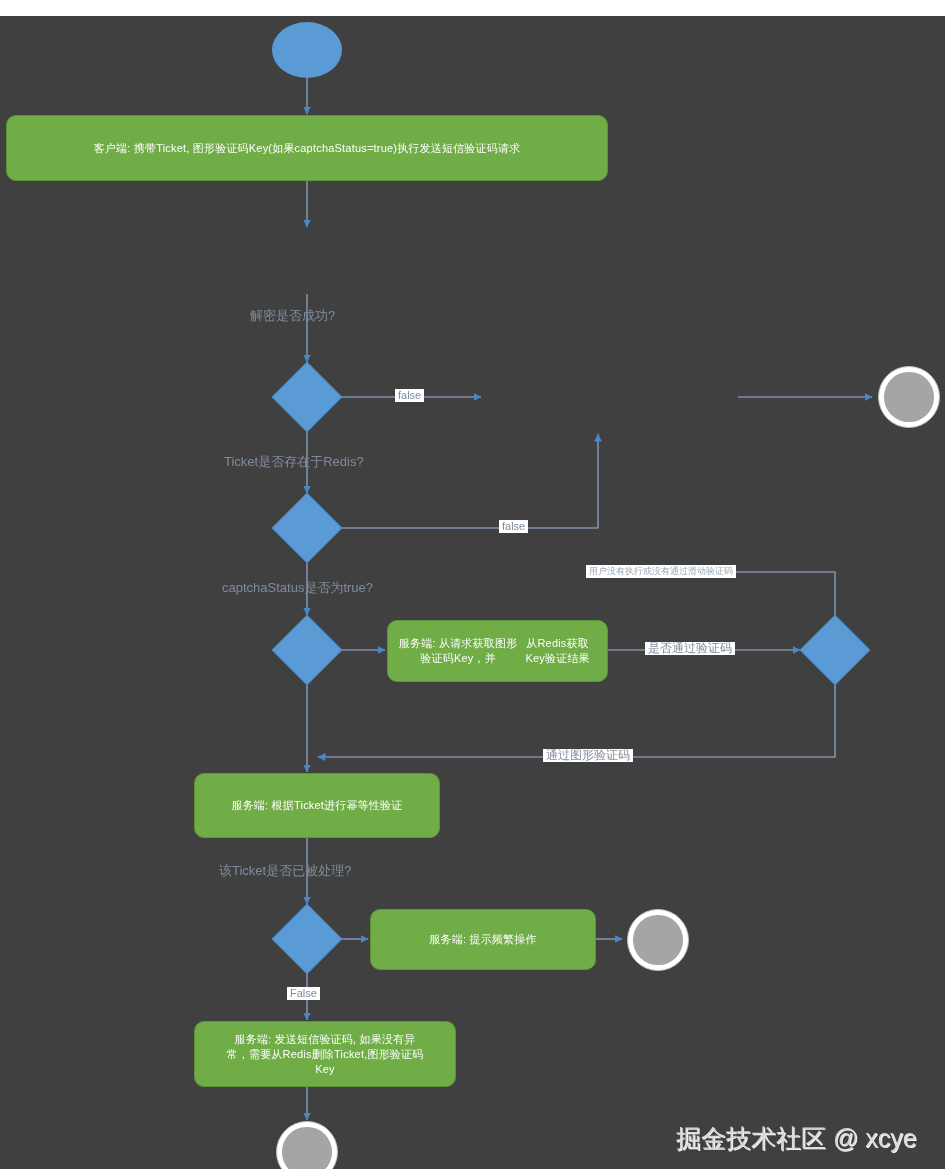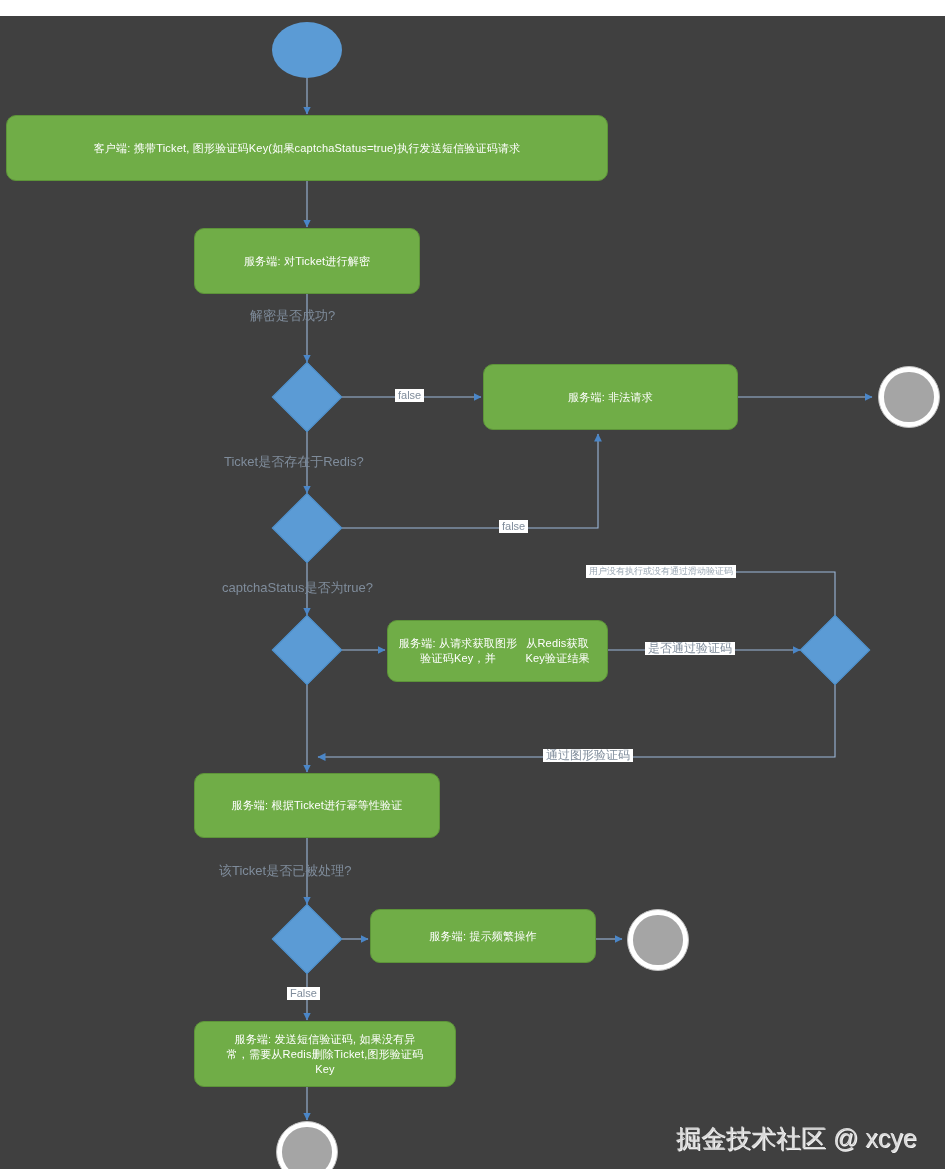--- a/index.html
+++ b/index.html
@@ -145,33 +145,27 @@
       <path d="M307,1071 L307,1104" marker-end="url(#arrow)"></path>
     </g>
   </svg>
 
   <div class="node start-node" style="left:272px; top:6px; width:70px; height:56px;"></div>
 
   <div class="node action" style="left:6px; top:99px; width:602px; height:66px;">
     <span>客户端: 携带Ticket, 图形验证码Key(如果captchaStatus=true)执行发送短信验证码请求</span>
   </div>
 
-  <div class="node action" style="left:194px; top:212px; width:226px; height:66px;">
-    <span>服务端: 对Ticket进行解密</span>
-  </div>
 
   <div class="node-label" style="left:250px; top:292px;text-align:center;">解密是否成功?</div>
 
   <div class="node decision" style="left:282px; top:356px; width:50px; height:50px;"></div>
 
   <div class="edge-label" style="left:395px; top:373px;">false</div>
 
-  <div class="node action" style="left:483px; top:348px; width:255px; height:66px;">
-    <span>服务端: 非法请求</span>
-  </div>
 
   <div class="node end-node" style="left:878px; top:350px; width:62px; height:62px;">
     <div class="inner"></div>
   </div>
 
   <div class="node-label" style="left:224px; top:438px;">Ticket是否存在于Redis?</div>
 
   <div class="node decision" style="left:282px; top:487px; width:50px; height:50px;"></div>
 
   <div class="edge-label" style="left:499px; top:504px;">false</div>
@@ -194,21 +188,21 @@
   <div class="edge-label" style="left:543px; top:733px; font-size:12px;">通过图形验证码</div>
 
   <div class="node action" style="left:194px; top:757px; width:246px; height:65px;">
     <span>服务端: 根据Ticket进行幂等性验证</span>
   </div>
 
   <div class="node-label" style="left:219px; top:847px;">该Ticket是否已被处理?</div>
 
   <div class="node decision" style="left:282px; top:898px; width:50px; height:50px;"></div>
 
-  <div class="node action" style="left:370px; top:893px; width:226px; height:54px;">
+  <div class="node action" style="left:370px; top:893px; width:226px; height:61px;">
     <span>服务端: 提示频繁操作</span>
   </div>
 
   <div class="node end-node" style="left:627px; top:893px; width:62px; height:62px;">
     <div class="inner"></div>
   </div>
 
   <div class="edge-label" style="left:287px; top:971px;">False</div>
 
   <div class="node action" style="left:194px; top:1005px; width:262px; height:66px; flex-direction:column;">

